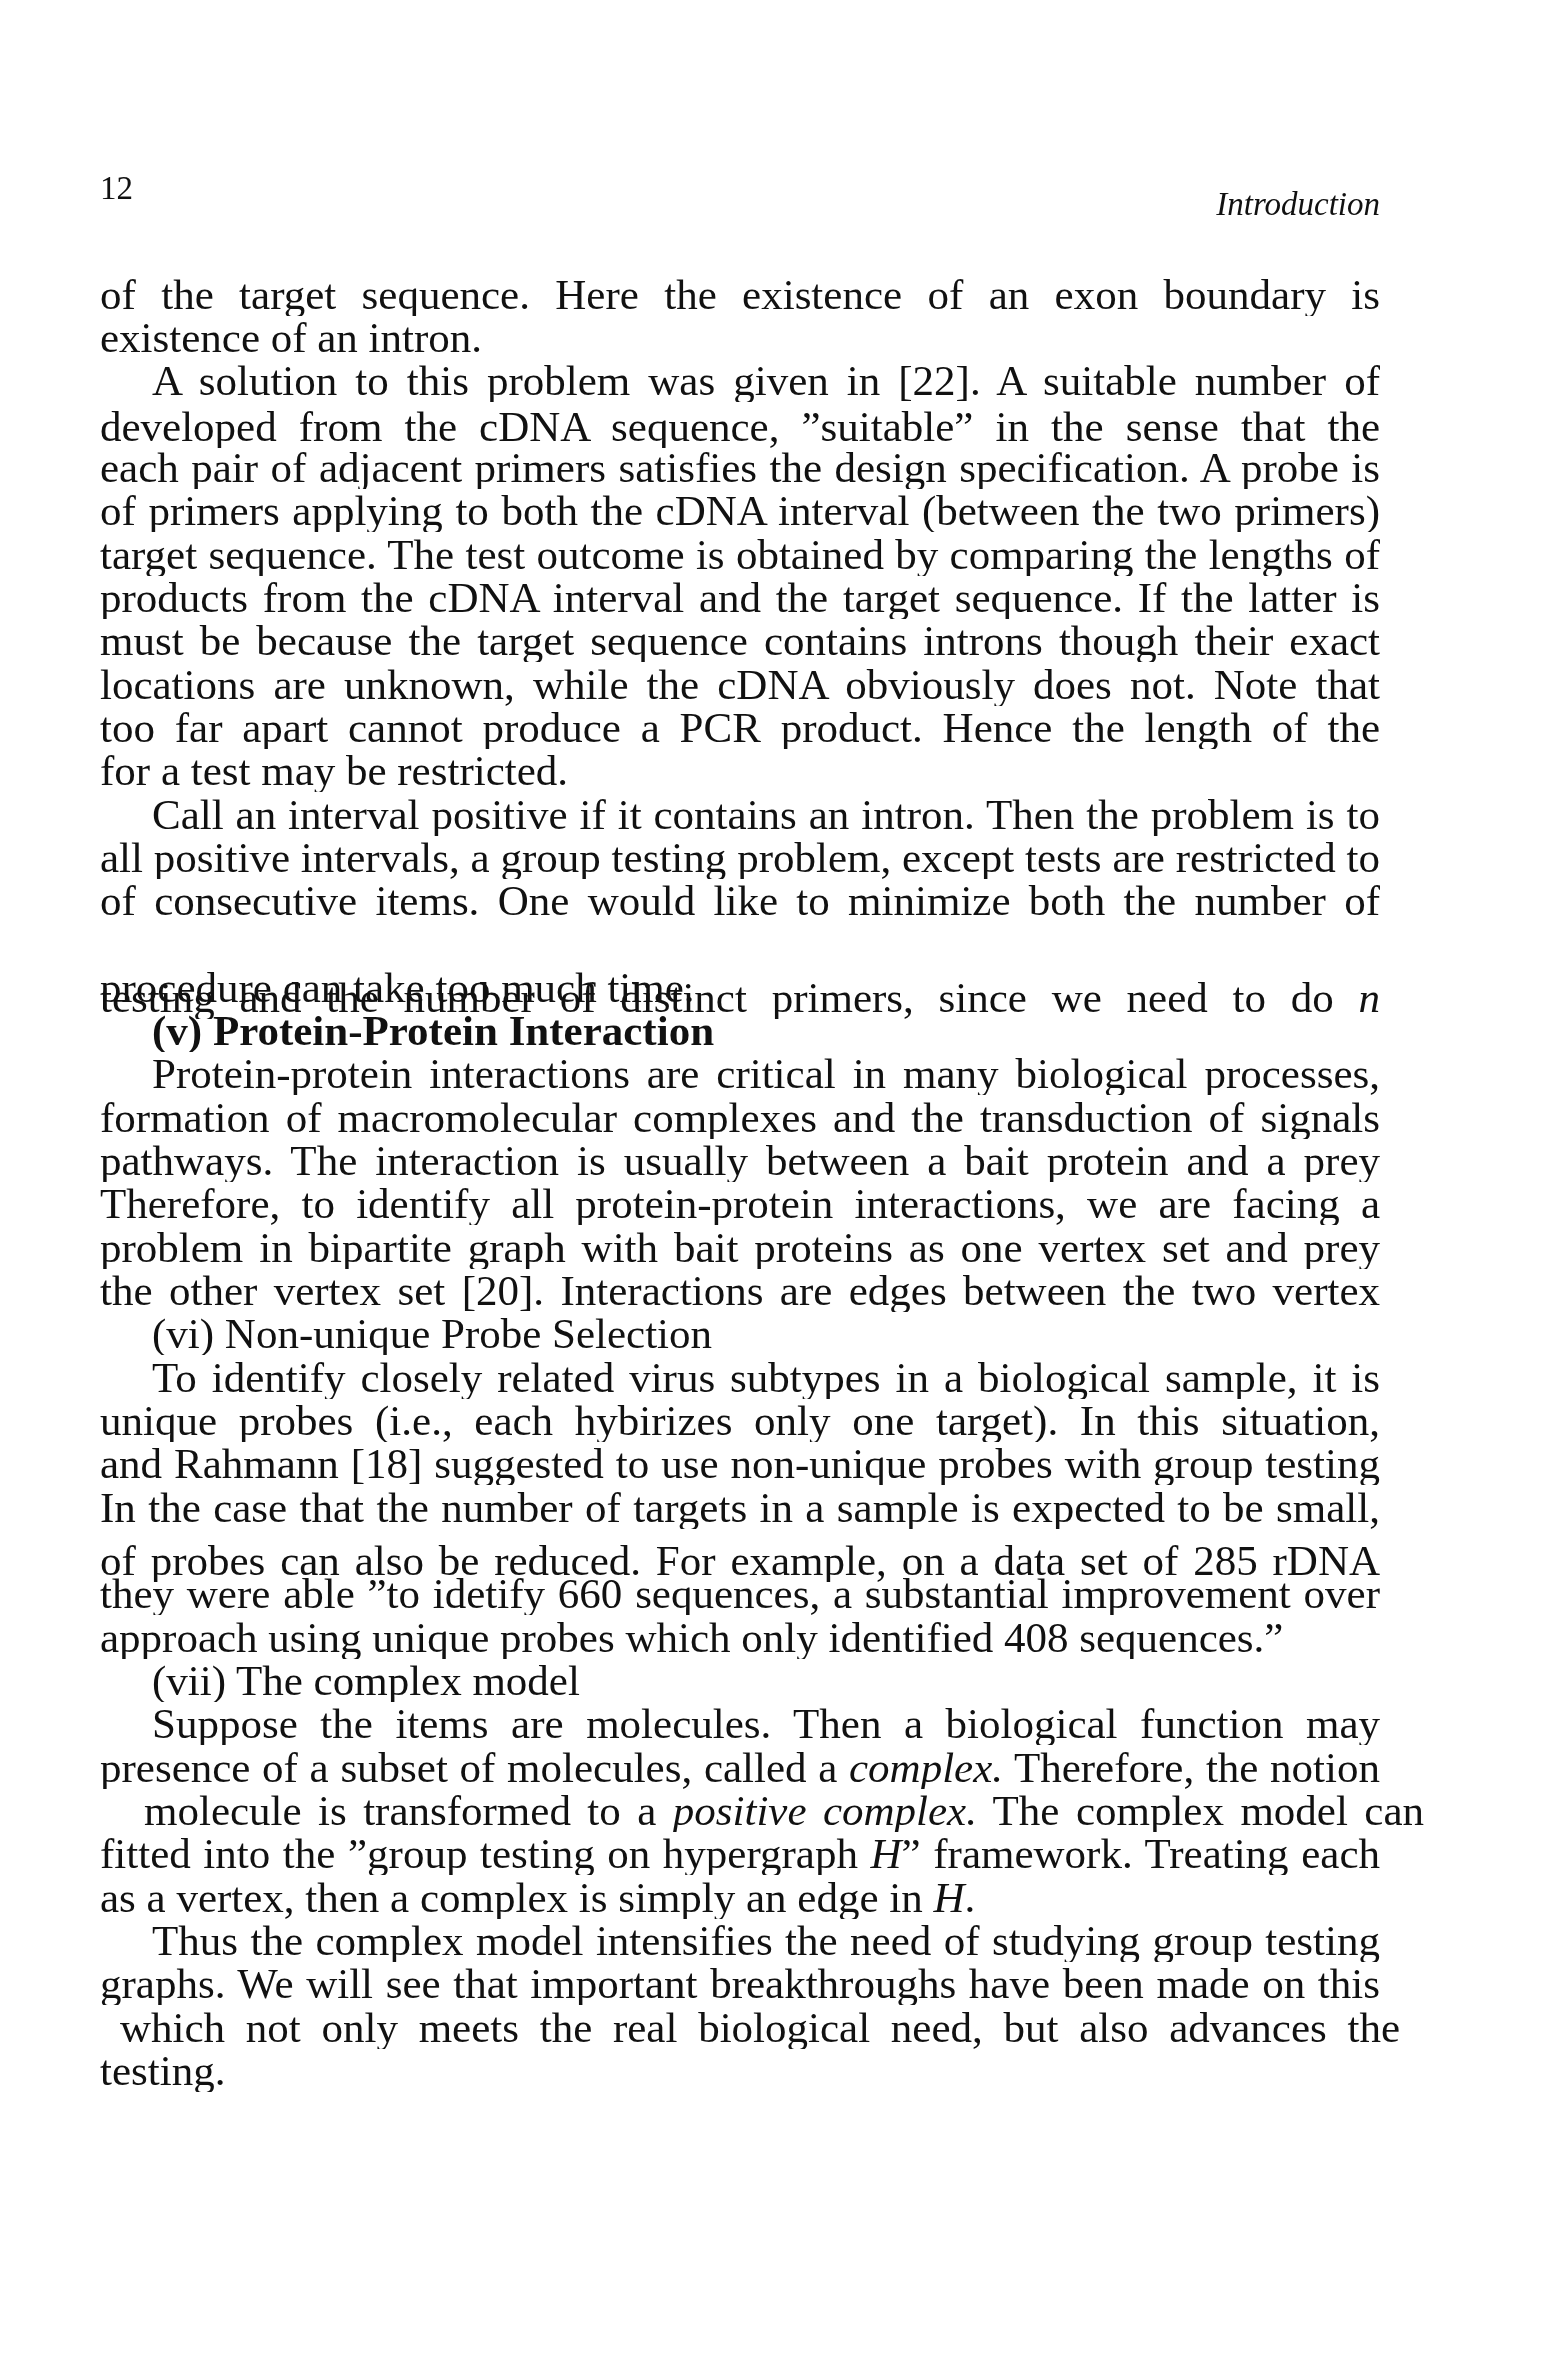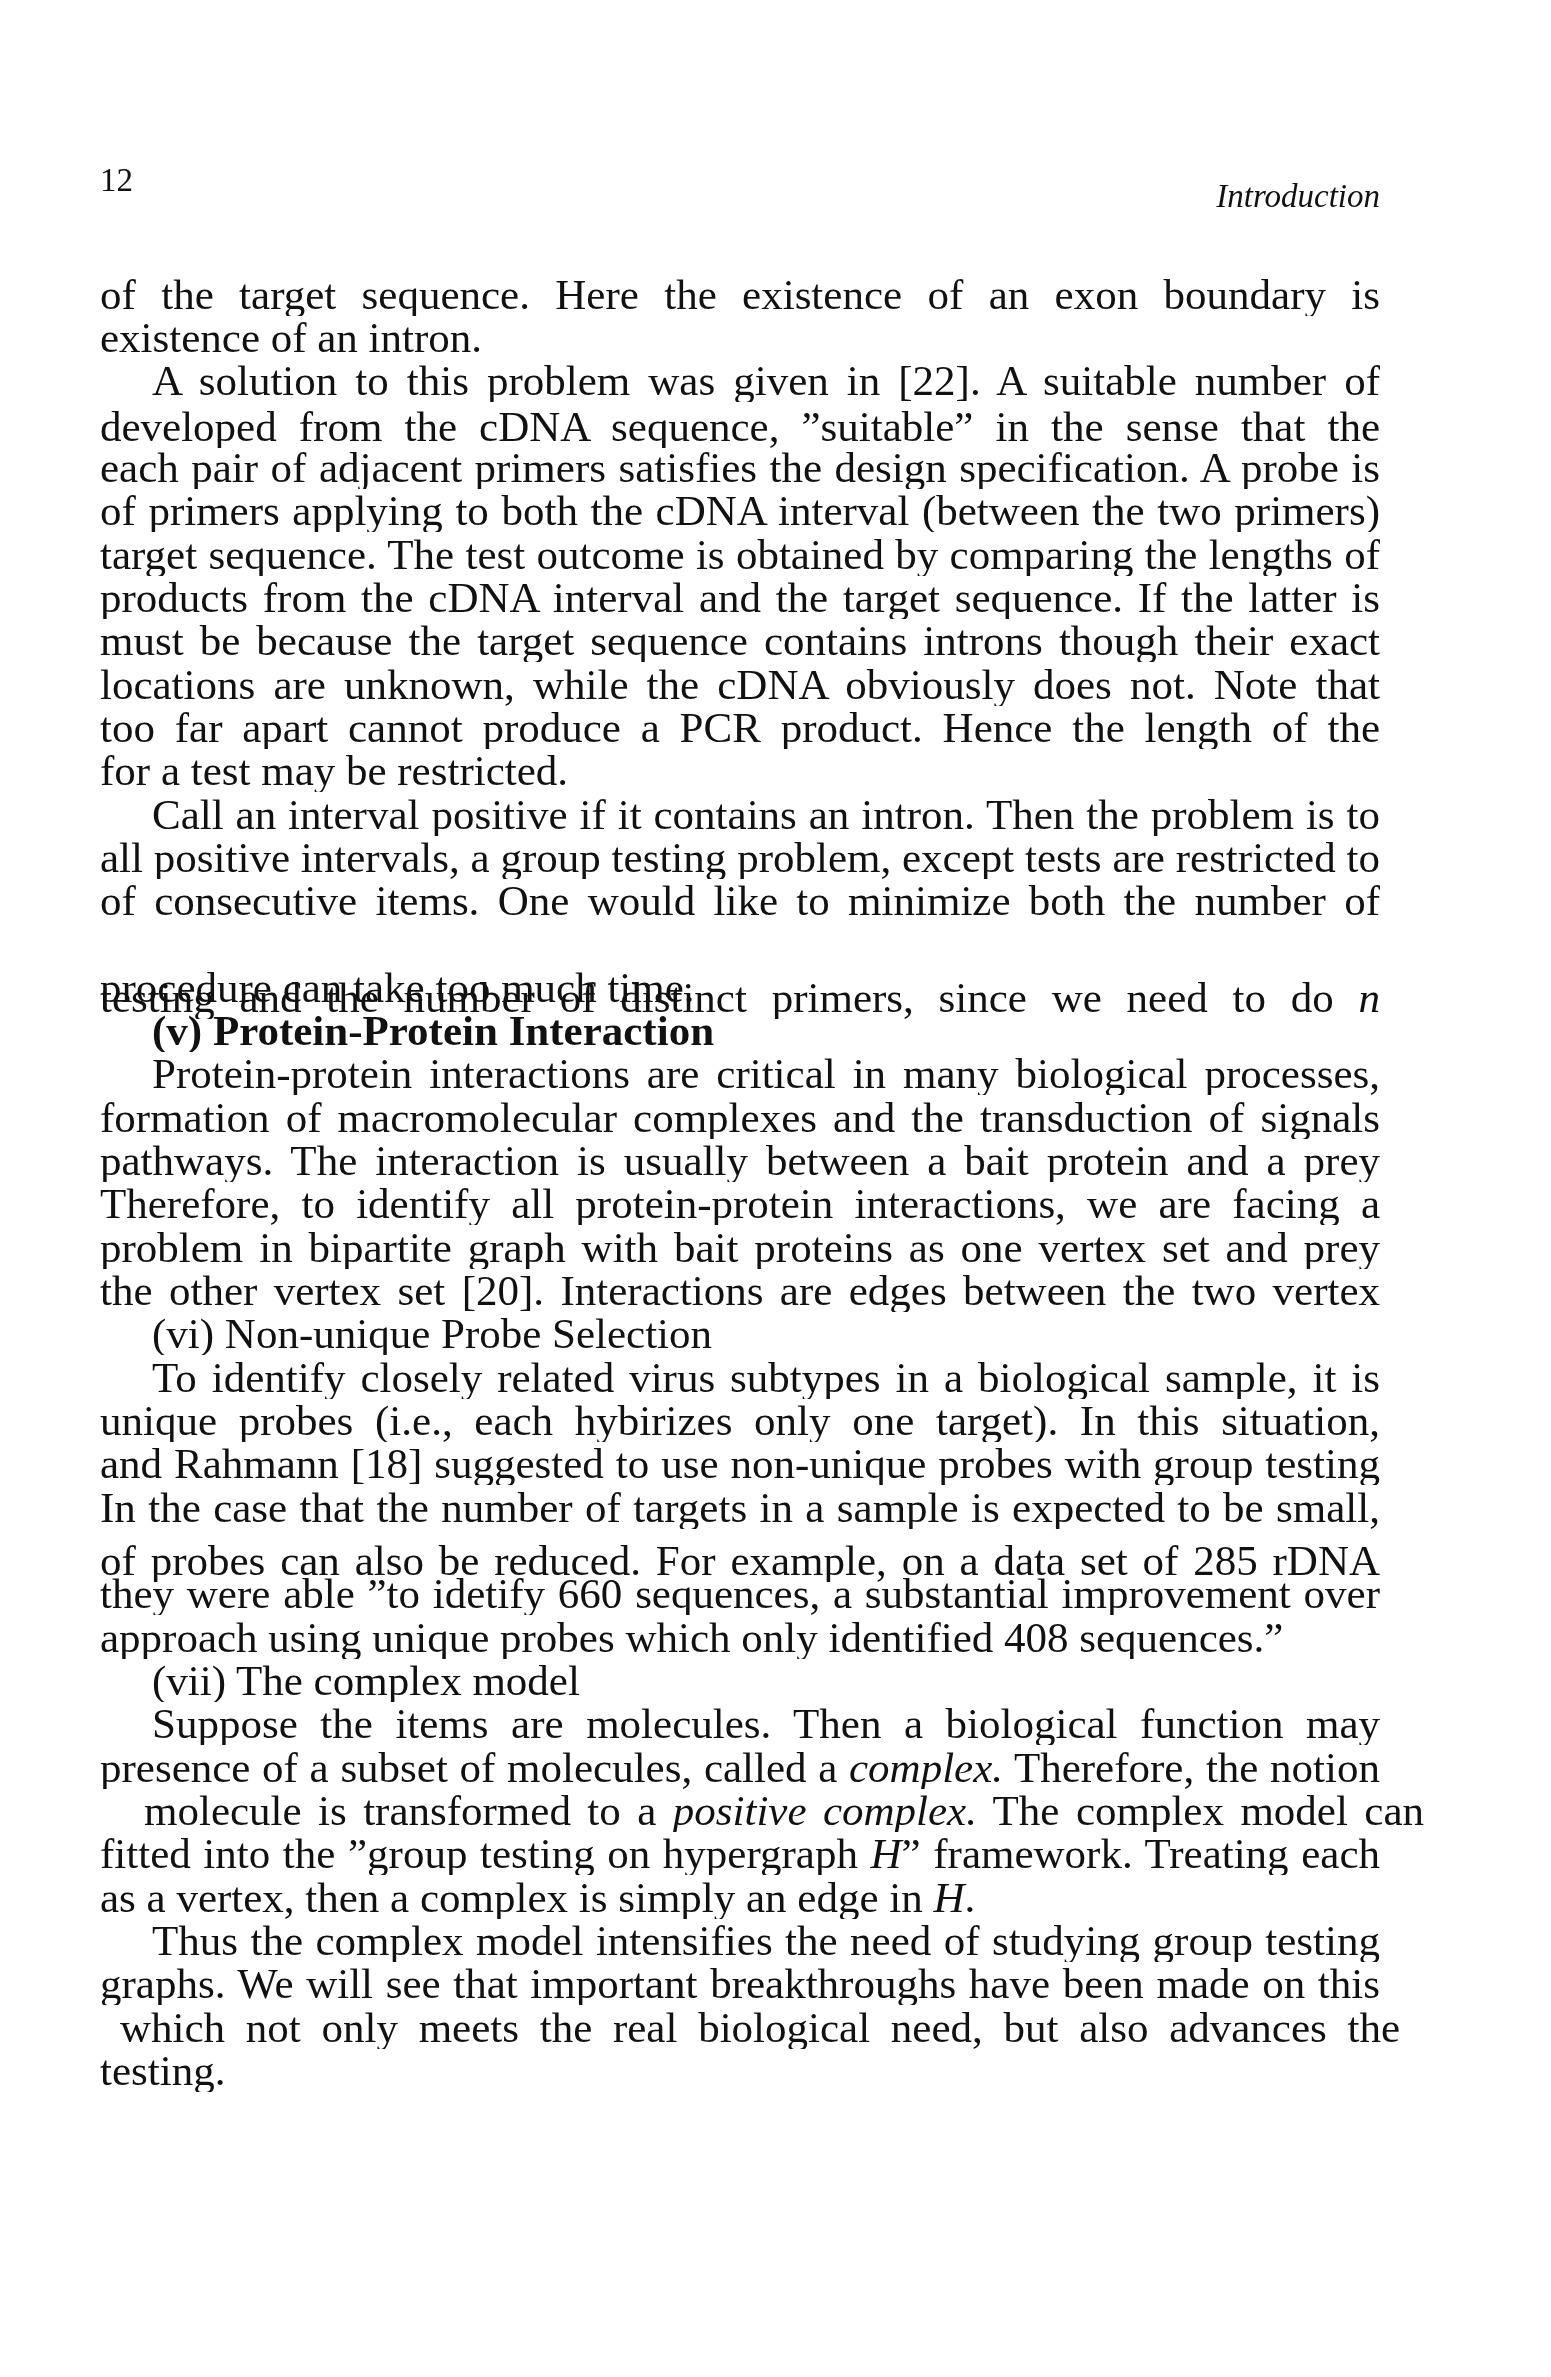--- a/index.html
+++ b/index.html
@@ -1,18 +1,18 @@
 <!DOCTYPE html>
 <html style="font-size:14px"><head>
 <meta charset="utf-8">
 <style>
   html, body { margin: 0; padding: 0; background: #ffffff; }
   body { width: 1552px; height: 2377px; position: relative; overflow: hidden; }
   #page { position: absolute; left: 0; top: 0; width: 1552px; height: 2377px; background: #fff; color: #111; font-family: "DejaVu Serif", "Liberation Serif", serif; }
-  .running-head { position: absolute; top: 158px; left: 100px; width: 1280px; height: 44px; font-family: "Liberation Serif", "DejaVu Serif", serif; font-size: 33px; line-height: 44px; }
+  .running-head { position: absolute; top: 166px; left: 100px; width: 1280px; height: 44px; font-family: "Liberation Serif", "DejaVu Serif", serif; font-size: 33px; line-height: 44px; }
   .page-number { position: absolute; left: 0; top: 0; }
   .section-title { position: absolute; right: 0; top: 0; font-style: italic; margin-top: 16px; }
   #body { position: absolute; left: 100px; top: 0; width: 1280px; }
   .line { position: absolute; left: 0; width: 1280px; height: 43px; line-height: 43px; white-space: nowrap; font-family: "Liberation Serif", "DejaVu Serif", serif; font-size: 43px; text-align: justify; text-align-last: justify; }
   .line.last { text-align-last: left; }
   .line.indent { padding-left: 52px; width: 1228px; }
   .line .it { font-style: italic; }
 </style>
 </head>
 <body>

